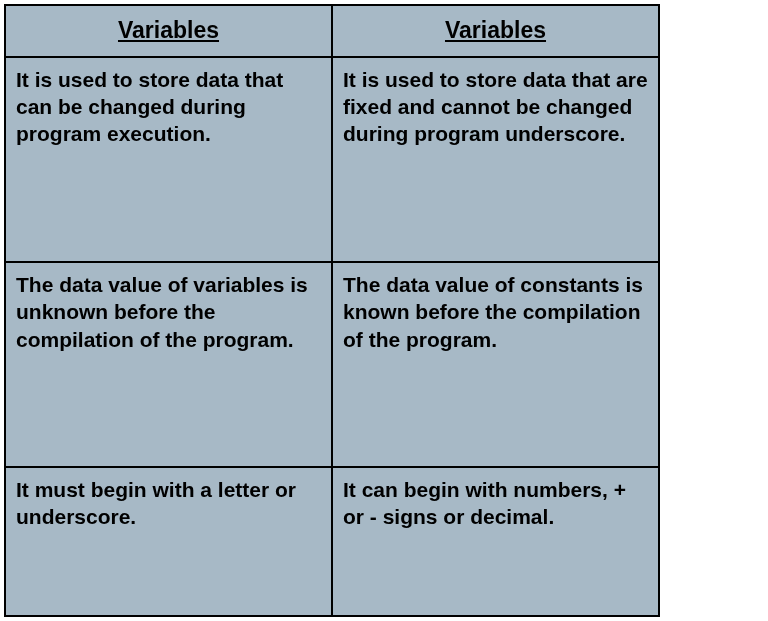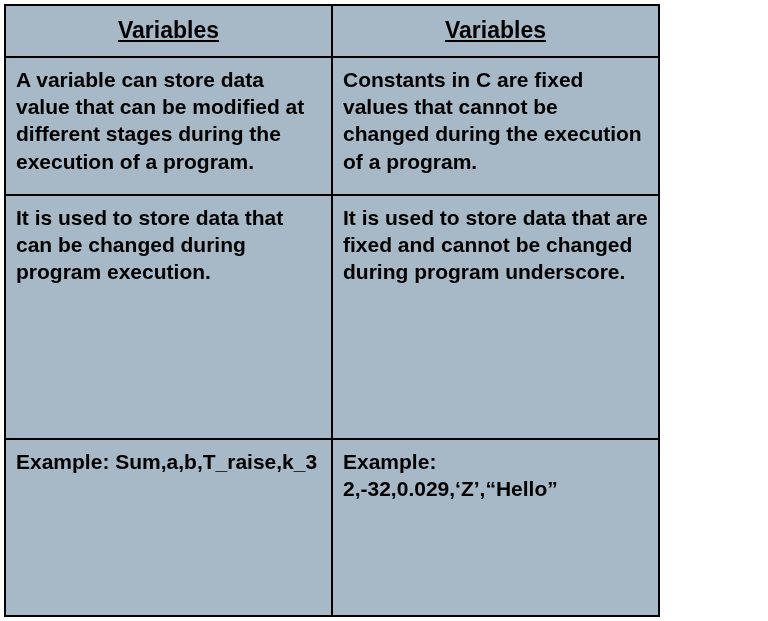--- a/index.html
+++ b/index.html
@@ -55,26 +55,26 @@
         <col>
       </colgroup>
     <thead>
       <tr>
         <th><span>Variables</span></th>
         <th><span>Variables</span></th>
       </tr>
     </thead>
     <tbody>
       <tr>
-        <td style="height:120px;">A variable can store data value that can be modified at different stages during the execution of a program.</td>
-        <td>Constants in C are fixed values that cannot be changed during the execution of a program.</td>
-      </tr>
-      <tr>
         <td>It is used to store data that can be changed during program execution.</td>
         <td>It is used to store data that are fixed and cannot be changed during program underscore.</td>
       </tr>
       <tr>
-        <td>Example: Sum,a,b,T_raise,k_3</td>
-        <td>Example: 2,-32,0.029,‘Z’,“Hello”</td>
+        <td>The data value of variables is unknown before the compilation of the program.</td>
+        <td>The data value of constants is known before the compilation of the program.</td>
+      </tr>
+      <tr>
+        <td>It must begin with a letter or underscore.</td>
+        <td>It can begin with numbers, + or - signs or decimal.</td>
       </tr>
     </tbody>
   </table>
 </div>
 
 </body></html>

